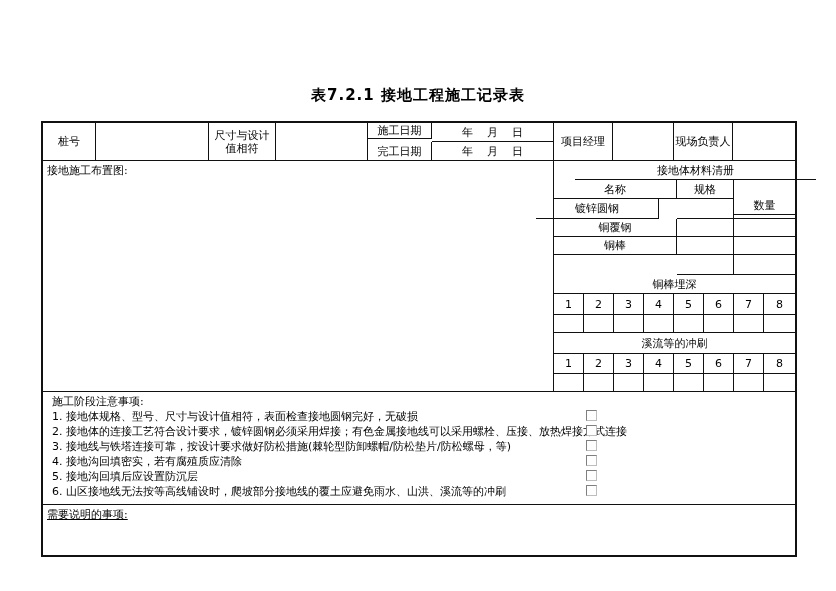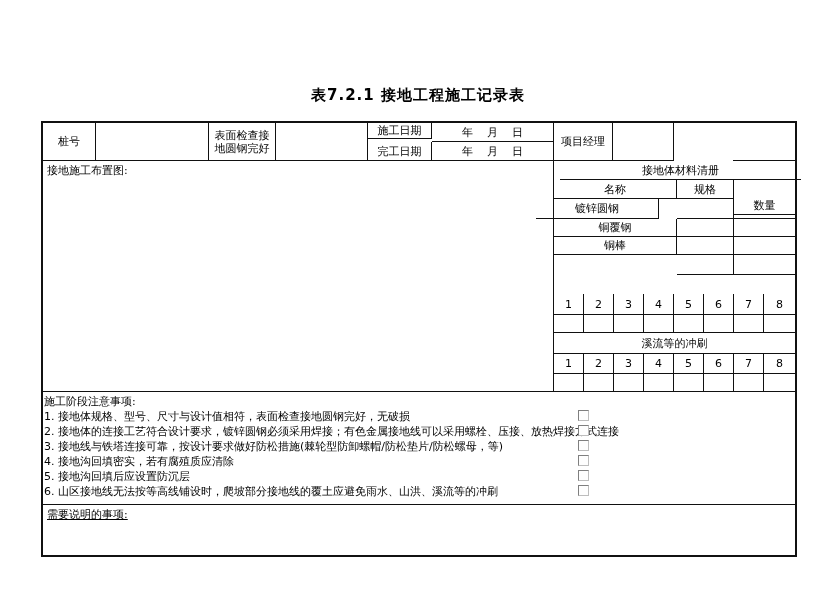--- a/index.html
+++ b/index.html
@@ -18,75 +18,77 @@
   .cell{
     position:absolute;box-sizing:border-box;
     border-right:1px solid #111;border-bottom:1px solid #111;
     display:flex;align-items:center;justify-content:center;
     font-size:11px;line-height:13px;text-align:center;overflow:hidden;
   }
   .nbr{border-right:none;}
   .nbb{border-bottom:none;text-decoration:underline;}
   .tl{align-items:flex-start;justify-content:flex-start;text-align:left;padding:3px 4px;}
   .pre{white-space:pre;}
-  .notes-body{display:block;padding:2px 1px;text-align:left;}
+  .notes-body{display:block;padding:2px 9px;text-align:left;}
   .note-line{position:relative;height:15px;line-height:15px;white-space:nowrap;font-size:11px;}
   .cb{
     position:absolute;left:534px;top:1px;width:11px;height:11px;box-sizing:border-box;
     background:#fefefe;
     border-top:1px solid #7f7f7f;border-left:1px solid #7f7f7f;
     border-right:1px solid #bdbdbd;border-bottom:1px solid #bdbdbd;
   }
 </style>
 </head>
 <body>
 
 <div class="doc-title">表7.2.1 接地工程施工记录表</div>
 
 <div id="form-table">
 
   <div class="cell" style="left:0;top:0;width:53px;height:38px;">桩号</div>
   <div class="cell" style="left:53px;top:0;width:113px;height:38px;"></div>
-  <div class="cell" style="left:166px;top:0;width:67px;height:38px;padding:0 2px;">表面检查接地圆钢完好</div>
+  <div class="cell" style="left:166px;top:0;width:67px;height:38px;padding:0 2px;">尺寸与设计值相符</div>
   <div class="cell" style="left:233px;top:0;width:92px;height:38px;"></div>
 
   <div class="cell" style="left:325px;top:0;width:64px;height:16px;">施工日期</div>
   <div class="cell pre" style="left:389px;top:0;width:122px;height:19px;">年    月    日</div>
   <div class="cell" style="left:325px;top:19px;width:64px;height:19px;">完工日期</div>
   <div class="cell pre" style="left:389px;top:19px;width:122px;height:19px;">年    月    日</div>
 
   <div class="cell" style="left:511px;top:0;width:59px;height:38px;">项目经理</div>
   <div class="cell" style="left:570px;top:0;width:61px;height:38px;"></div>
+  <div class="cell" style="left:631px;top:0;width:59px;height:38px;">现场负责人</div>
   <div class="cell nbr" style="left:690px;top:0;width:62px;height:38px;"></div>
 
   <div class="cell tl" style="left:0;top:38px;width:511px;height:231px;">
     <span>接地施工布置图:</span>
   </div>
 
-  <div class="cell nbr" style="left:517px;top:38px;width:241px;height:19px;">接地体材料清册</div>
+  <div class="cell nbr" style="left:532px;top:38px;width:241px;height:19px;">接地体材料清册</div>
 
   <div class="cell" style="left:511px;top:57px;width:123px;height:19px;">名称</div>
   <div class="cell" style="left:634px;top:57px;width:57px;height:19px;">规格</div>
   <div class="cell nbr" style="left:691px;top:57px;width:61px;height:19px;margin-top:16px;">数量</div>
 
   <div class="cell" style="left:493px;top:76px;width:123px;height:20px;">镀锌圆钢</div>
   <div class="cell" style="left:634px;top:76px;width:57px;height:20px;"></div>
   <div class="cell nbr" style="left:691px;top:76px;width:61px;height:20px;"></div>
 
   <div class="cell" style="left:511px;top:96px;width:123px;height:18px;">铜覆钢</div>
   <div class="cell" style="left:634px;top:96px;width:57px;height:18px;"></div>
   <div class="cell nbr" style="left:691px;top:96px;width:61px;height:18px;"></div>
 
   <div class="cell" style="left:511px;top:114px;width:123px;height:18px;">铜棒</div>
   <div class="cell" style="left:634px;top:114px;width:57px;height:18px;"></div>
   <div class="cell nbr" style="left:691px;top:114px;width:61px;height:18px;"></div>
 
   <div class="cell" style="left:634px;top:132px;width:57px;height:20px;"></div>
   <div class="cell nbr" style="left:691px;top:132px;width:61px;height:20px;"></div>
 
+  <div class="cell nbr" style="left:511px;top:152px;width:241px;height:19px;">铜棒埋深</div>
 
   <div class="cell" style="left:511px;top:171px;width:30px;height:21px;">1</div>
   <div class="cell" style="left:541px;top:171px;width:30px;height:21px;">2</div>
   <div class="cell" style="left:571px;top:171px;width:30px;height:21px;">3</div>
   <div class="cell" style="left:601px;top:171px;width:30px;height:21px;">4</div>
   <div class="cell" style="left:631px;top:171px;width:30px;height:21px;">5</div>
   <div class="cell" style="left:661px;top:171px;width:30px;height:21px;">6</div>
   <div class="cell" style="left:691px;top:171px;width:30px;height:21px;">7</div>
   <div class="cell nbr" style="left:721px;top:171px;width:31px;height:21px;">8</div>
 

